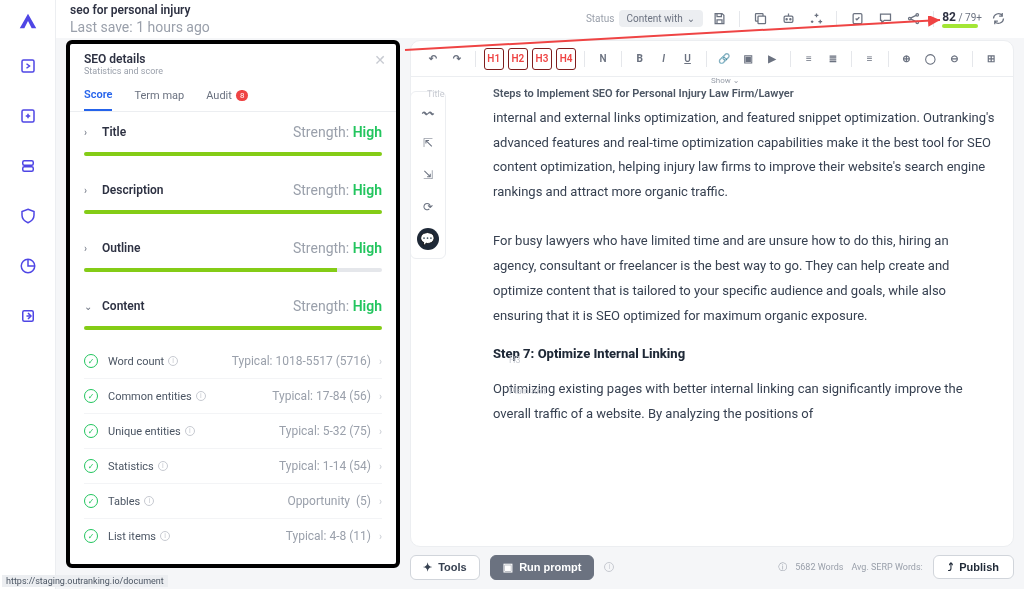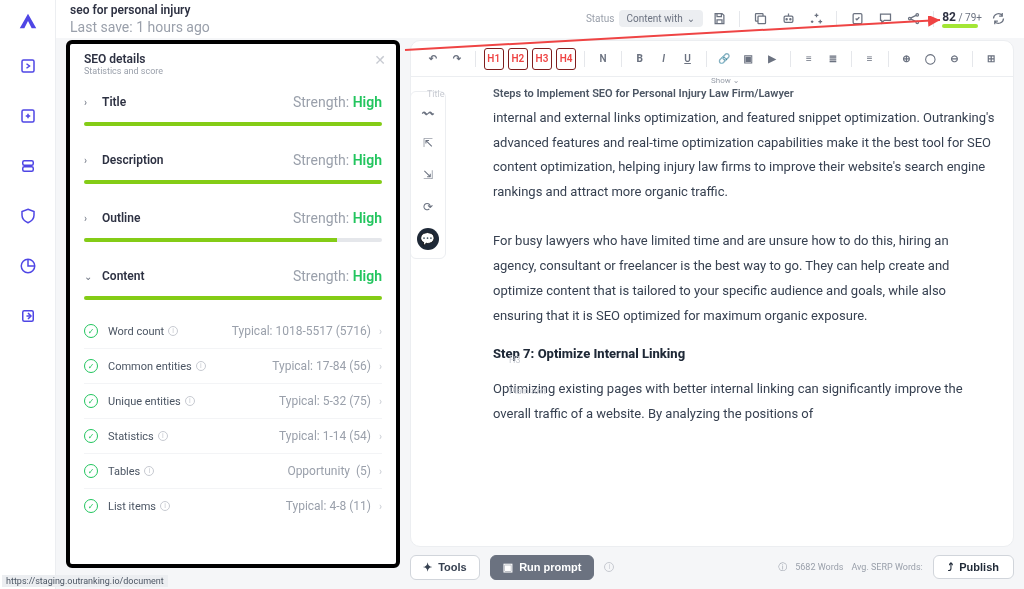--- a/index.html
+++ b/index.html
@@ -199,20 +199,28 @@
     </defs>
   <line x1="5" y1="34" x2="540" y2="4" stroke="#ef4444" stroke-width="2" marker-end="url(#ah)"></line>
 </svg>
 
 <div class="seo-panel">
   <div class="panel-head">
     <div class="panel-title">SEO details</div>
     <div class="panel-sub">Statistics and score</div>
     <div class="panel-close">✕</div>
   </div>
+  <div class="tabs">
+    <div class="tab active">Score</div>
+    <div class="tab">Term map</div>
+    <div class="tab">
+        <span>Audit</span>
+        <span class="badge">8</span>
+      </div>
+  </div>
   <div class="sections">
     <div class="sec-row">
       <span class="chev">›</span>
       <span class="sec-title">Title</span>
       <span class="sec-strength"><span>Strength:</span> <span class="high">High</span></span>
     </div>
     <div class="bar">
         <div class="barfill" style="width:100%"></div>
       </div>
 

